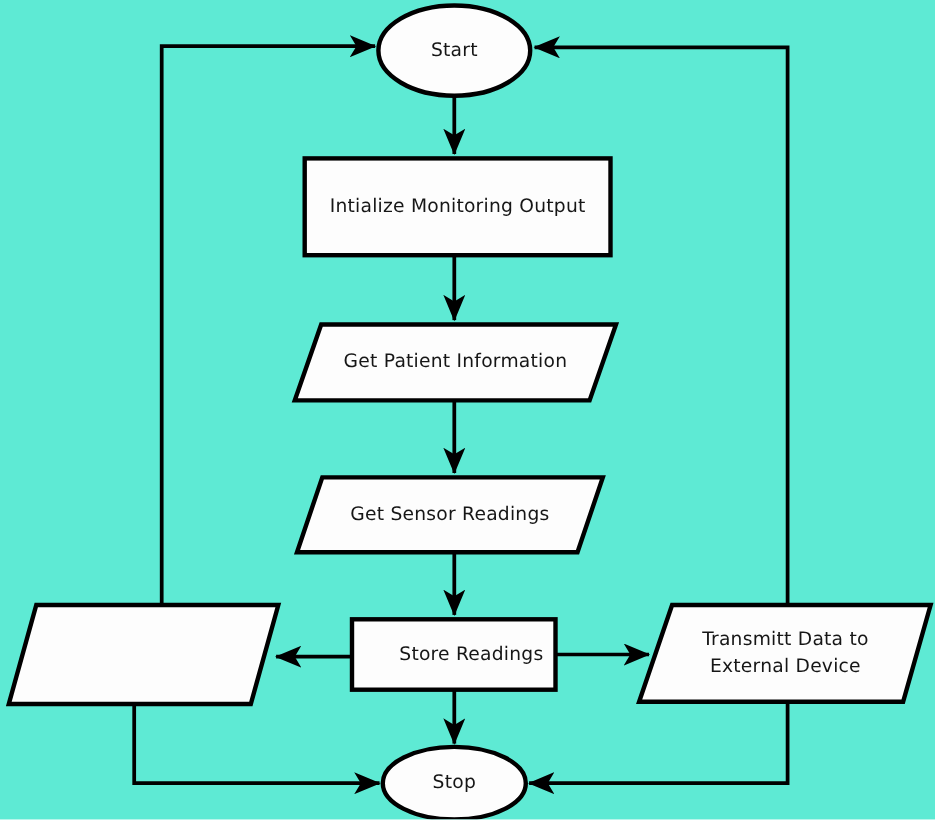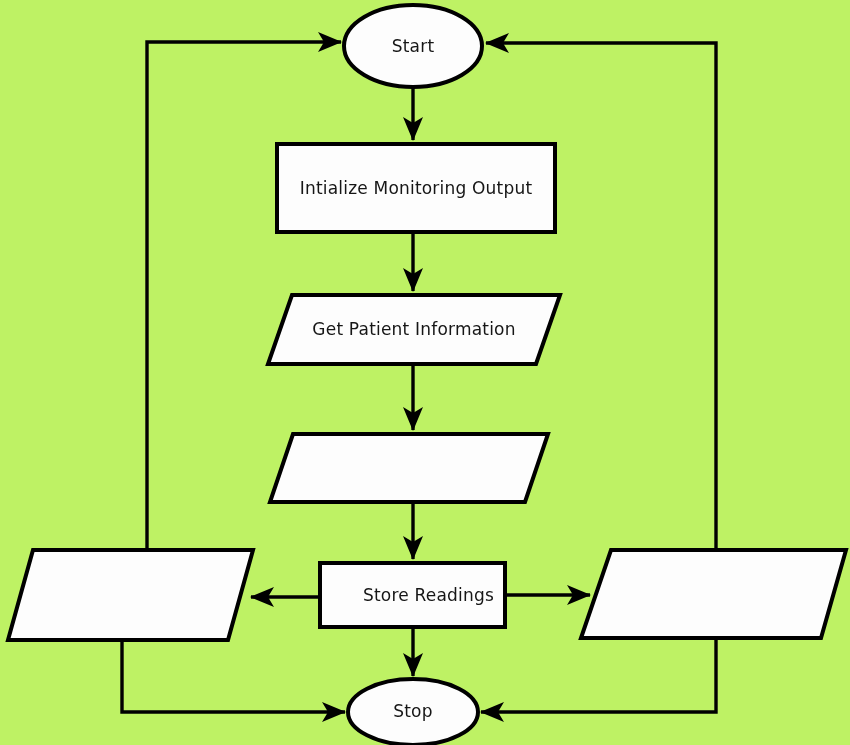--- a/index.html
+++ b/index.html
@@ -4,21 +4,21 @@
 <style>
   html, body {
     margin: 0;
     padding: 0;
     background: #ffffff;
   }
   #canvas {
     position: relative;
     width: 850px;
     height: 745px;
-    background: #bef264;
+    background: #5eead4;
     overflow: hidden;
     font-family: "DejaVu Sans", "Liberation Sans", sans-serif;
   }
   #shapes {
     position: absolute;
     left: 0;
     top: 0;
   }
   .node-label {
     position: absolute;
@@ -70,20 +70,22 @@
       <ellipse cx="413" cy="712" rx="65" ry="33"></ellipse>
     </g>
   </svg>
 
   <div class="node-label" style="left:344px; top:10px; width:138px; height:72px;">Start</div>
 
   <div class="node-label" style="left:297px; top:148px; width:238px; height:80px;">Intialize Monitoring Output</div>
 
   <div class="node-label" style="left:289px; top:299px; width:250px; height:61px;">Get Patient Information</div>
 
+  <div class="node-label" style="left:284px; top:438px; width:250px; height:60px;">Get Sensor Readings</div>
 
   <div class="node-label" style="left:322px; top:567px; width:213px; height:56px;">Store Readings</div>
 
 
+  <div class="node-label" style="left:614px; top:554px; width:200px; height:80px;">Transmitt Data to External Device</div>
 
   <div class="node-label" style="left:348px; top:682px; width:130px; height:58px;text-align:right;">Stop</div>
 
 </div>
 
 </body></html>

